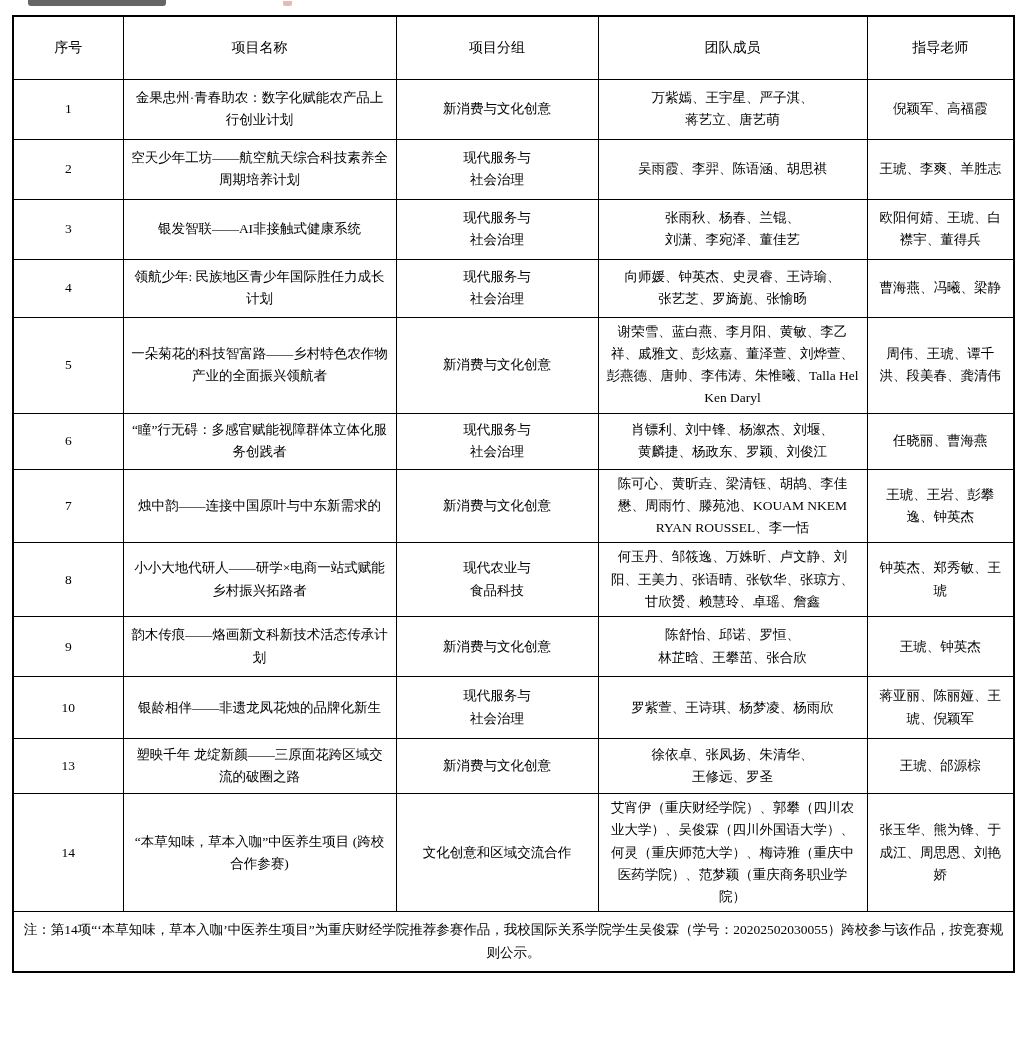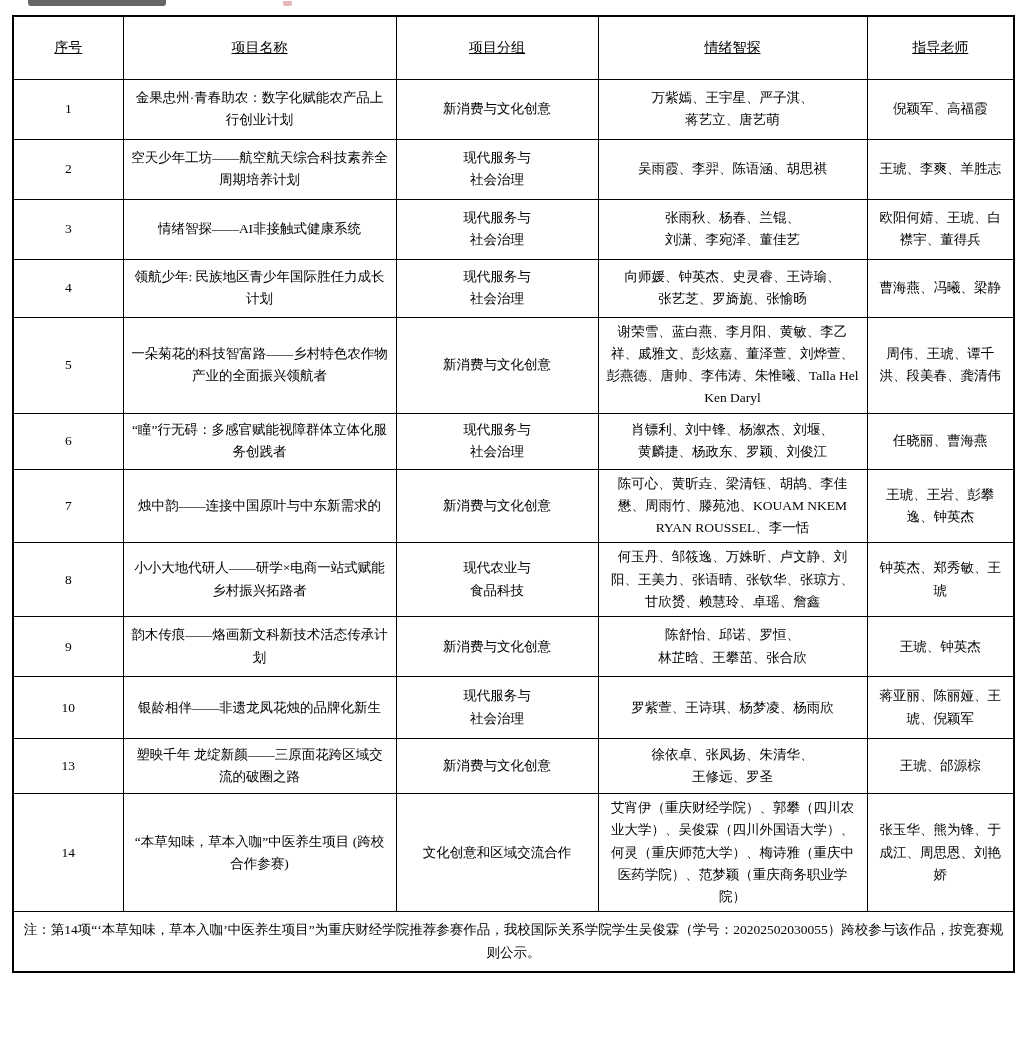--- a/index.html
+++ b/index.html
@@ -46,21 +46,20 @@
     vertical-align: middle;
     font-size: 13.5px;
     line-height: 1.65;
     padding: 3px 7px;
     white-space: pre-line;
     word-break: break-word;
   }
   table.projects th {
     font-weight: normal;
     font-size: 14px;
-    text-decoration: underline;
   }
   td.col-note {
     text-align: left;
     padding: 6px 12px;
     line-height: 1.9;
     white-space: normal;
   }
   .u {
     text-underline-offset: 3px;
   }
@@ -79,21 +78,21 @@
       <col style="width:273px">
       <col style="width:202px">
       <col style="width:269px">
       <col style="width:147px">
     </colgroup>
     <thead>
       <tr style="height:63px;">
         <th>序号</th>
         <th>项目名称</th>
         <th>项目分组</th>
-        <th>情绪智探</th>
+        <th>团队成员</th>
         <th>指导老师</th>
       </tr>
     </thead>
     <tbody id="table-body">
         <tr style="height: 60px;">
           <td>1</td>
           <td>金果忠州·青春助农：数字化赋能农产品上行创业计划</td>
           <td>新消费与文化创意</td>
           <td>万紫嫣、王宇星、严子淇、
 蒋艺立、唐艺萌</td>
@@ -102,21 +101,21 @@
         <tr style="height: 60px;">
           <td>2</td>
           <td>空天少年工坊——航空航天综合科技素养全周期培养计划</td>
           <td>现代服务与
 社会治理</td>
           <td>吴雨霞、李羿、陈语涵、胡思祺</td>
           <td>王琥、李爽、羊胜志</td>
         </tr>
         <tr style="height: 60px;">
           <td>3</td>
-          <td>情绪智探——AI非接触式健康系统</td>
+          <td>银发智联——AI非接触式健康系统</td>
           <td>现代服务与
 社会治理</td>
           <td>张雨秋、杨春、兰锟、
 刘潇、李宛泽、董佳艺</td>
           <td>欧阳何婧、王琥、白襟宇、董得兵</td>
         </tr>
         <tr style="height: 58px;">
           <td>4</td>
           <td>领航少年: 民族地区青少年国际胜任力成长计划</td>
           <td>现代服务与

